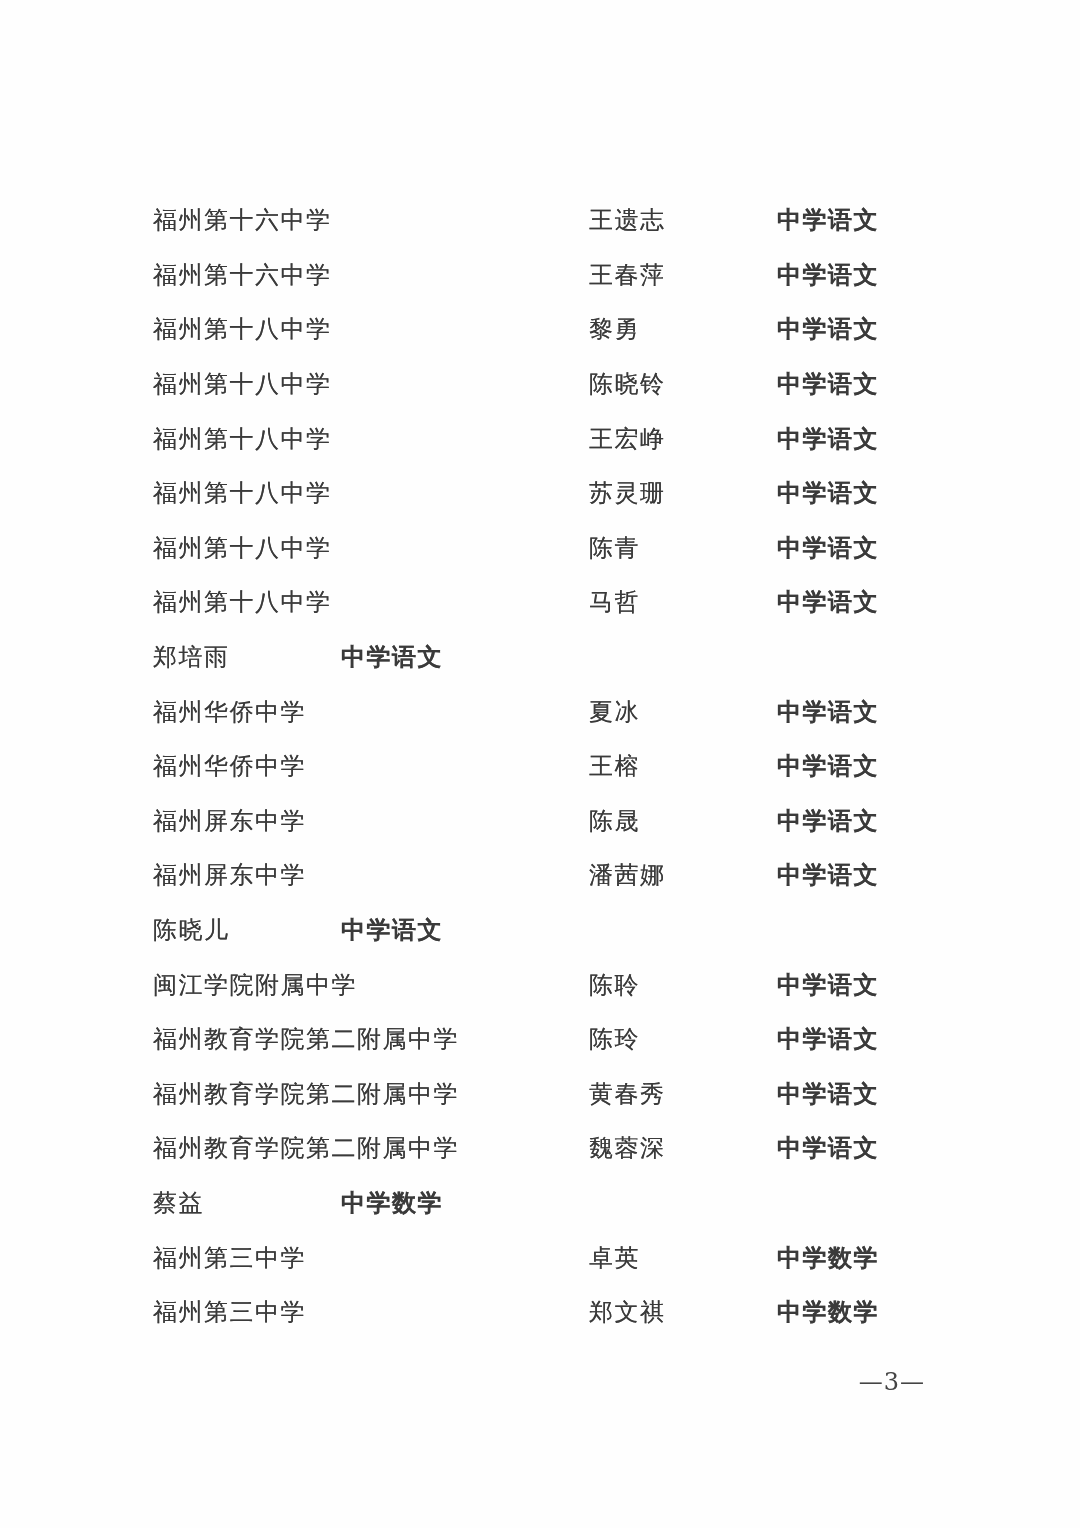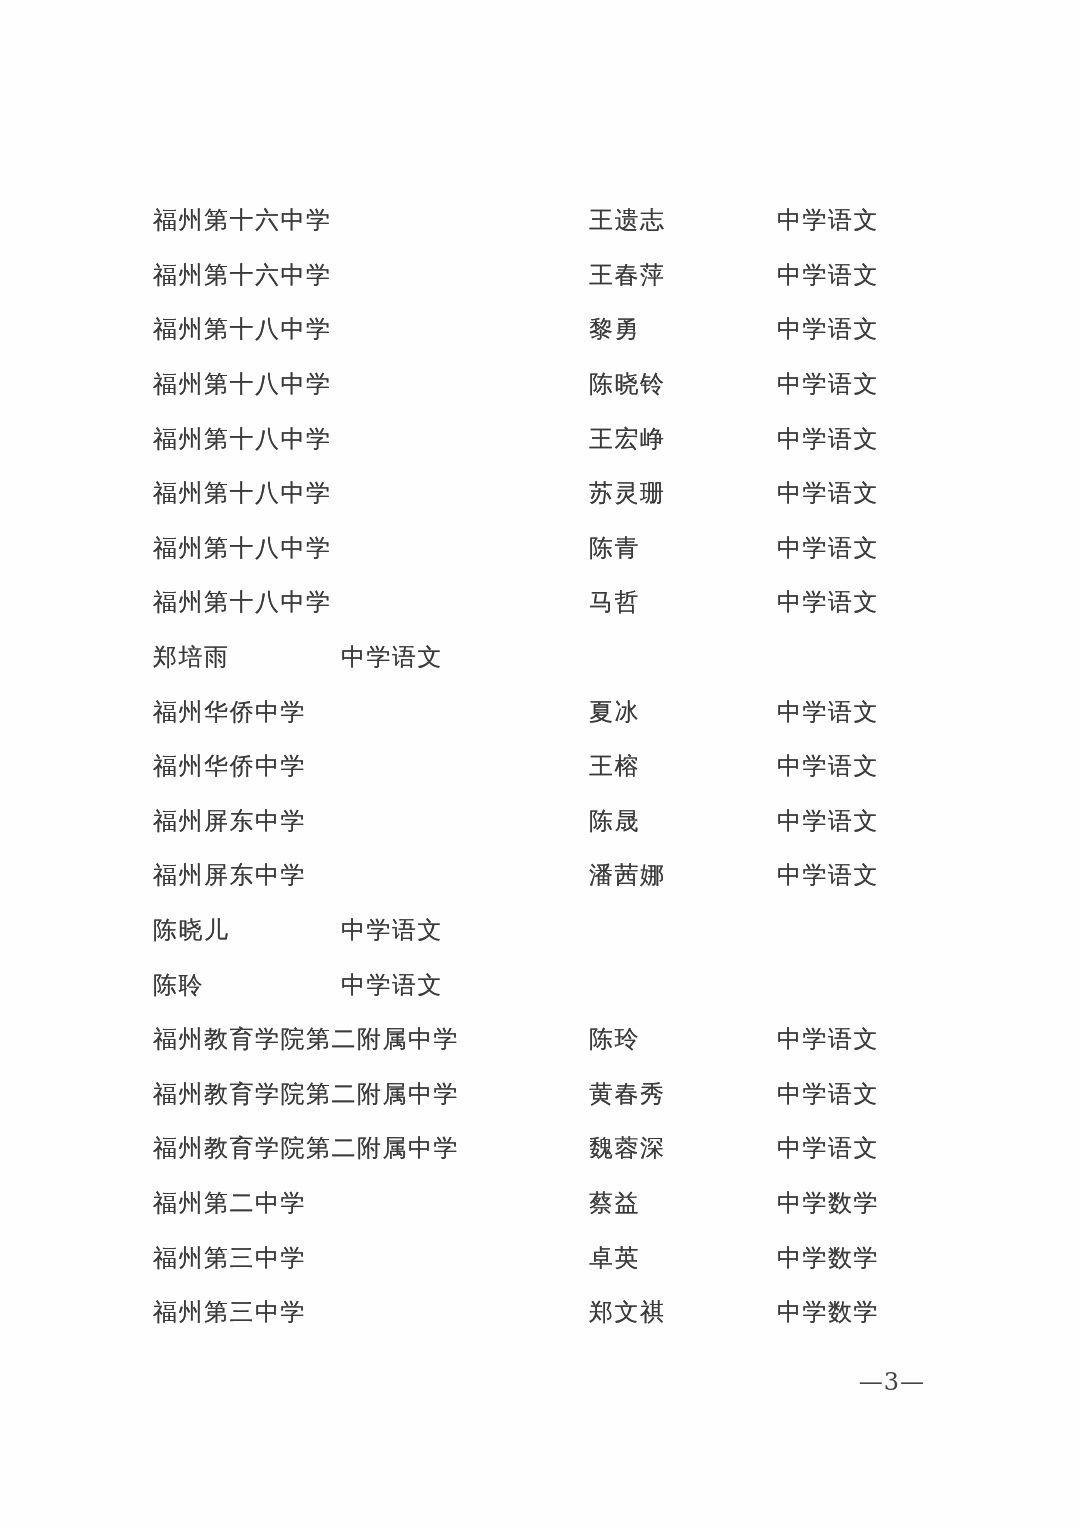--- a/index.html
+++ b/index.html
@@ -35,20 +35,21 @@
     text-shadow: 0 0 0.6px #6b6b6b;
   }
   .cell.school {
     width: 436px;
   }
   .cell.person {
     width: 188px;
   }
   .cell.subject {
     flex: 1;
+    font-weight: bold;
   }
   .footer {
     position: absolute;
     top: 1368px;
     right: 155px;
     font-size: 24px;
     letter-spacing: 1px;
     color: #444444;
   }
 </style>
@@ -133,20 +134,21 @@
     <span class="cell person">潘茜娜</span>
     <span class="cell subject">中学语文</span>
   </div>
 
   <div class="row">
     <span class="cell person">陈晓儿</span>
     <span class="cell subject">中学语文</span>
   </div>
 
   <div class="row">
+    <span class="cell school">闽江学院附属中学</span>
     <span class="cell person">陈聆</span>
     <span class="cell subject">中学语文</span>
   </div>
 
   <div class="row">
     <span class="cell school">福州教育学院第二附属中学</span>
     <span class="cell person">陈玲</span>
     <span class="cell subject">中学语文</span>
   </div>
 
@@ -156,21 +158,20 @@
     <span class="cell subject">中学语文</span>
   </div>
 
   <div class="row">
     <span class="cell school">福州教育学院第二附属中学</span>
     <span class="cell person">魏蓉深</span>
     <span class="cell subject">中学语文</span>
   </div>
 
   <div class="row">
-    <span class="cell school">福州第二中学</span>
     <span class="cell person">蔡益</span>
     <span class="cell subject">中学数学</span>
   </div>
 
   <div class="row">
     <span class="cell school">福州第三中学</span>
     <span class="cell person">卓英</span>
     <span class="cell subject">中学数学</span>
   </div>
 

